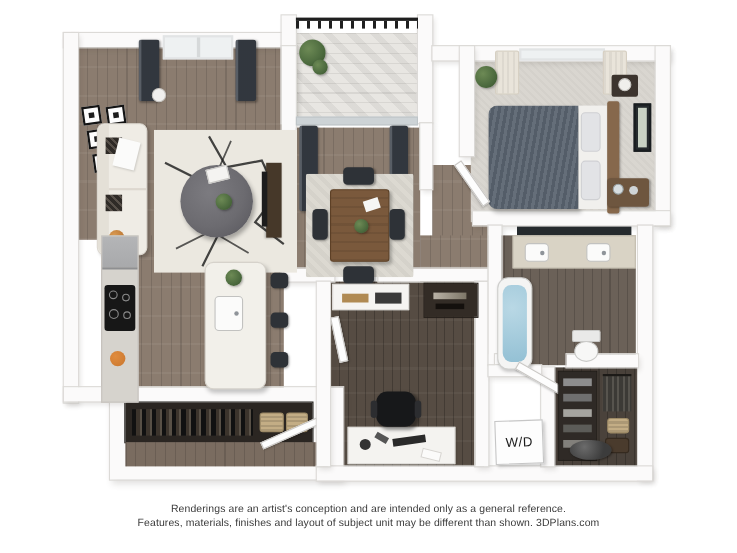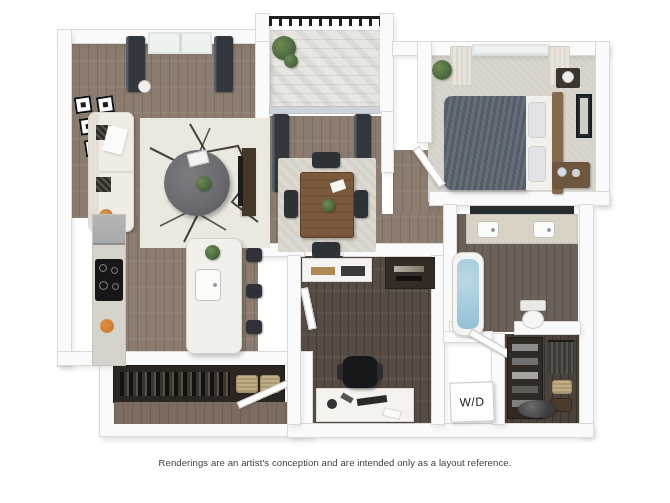--- a/index.html
+++ b/index.html
@@ -269,14 +269,15 @@
     <div class="abs" style="left:4px;top:62px;width:26px;height:7px;background:#82807b"></div>
   </div>
   <div class="abs" style="left:548px;top:340px;width:26px;height:34px;background:repeating-linear-gradient(90deg,#3c3a36 0 3px,#57544e 3px 5px);border-top:2px solid #1c1a17"></div>
   <div class="abs basket" style="left:552px;top:380px;width:20px;height:14px"></div>
   <div class="abs" style="left:550px;top:398px;width:22px;height:14px;background:#4a3b2d;border-radius:3px;border:1px solid #352a1f"></div>
   <div class="abs" style="left:518px;top:400px;width:38px;height:18px;border-radius:50%;background:radial-gradient(circle at 35% 35%,#6b6b6b,#3c3c3c 65%);box-shadow:1px 1px 2px rgba(0,0,0,.4)"></div>
 
 </div>
 
 <div class="abs disclaimer">
-  <div>Renderings are an artist's conception and are intended only as a layout reference.</div>
+  <div>Renderings are an artist's conception and are intended only as a general reference.</div>
+  <div>Features, materials, finishes and layout of subject unit may be different than shown. 3DPlans.com</div>
 </div>
 
 </body></html>

